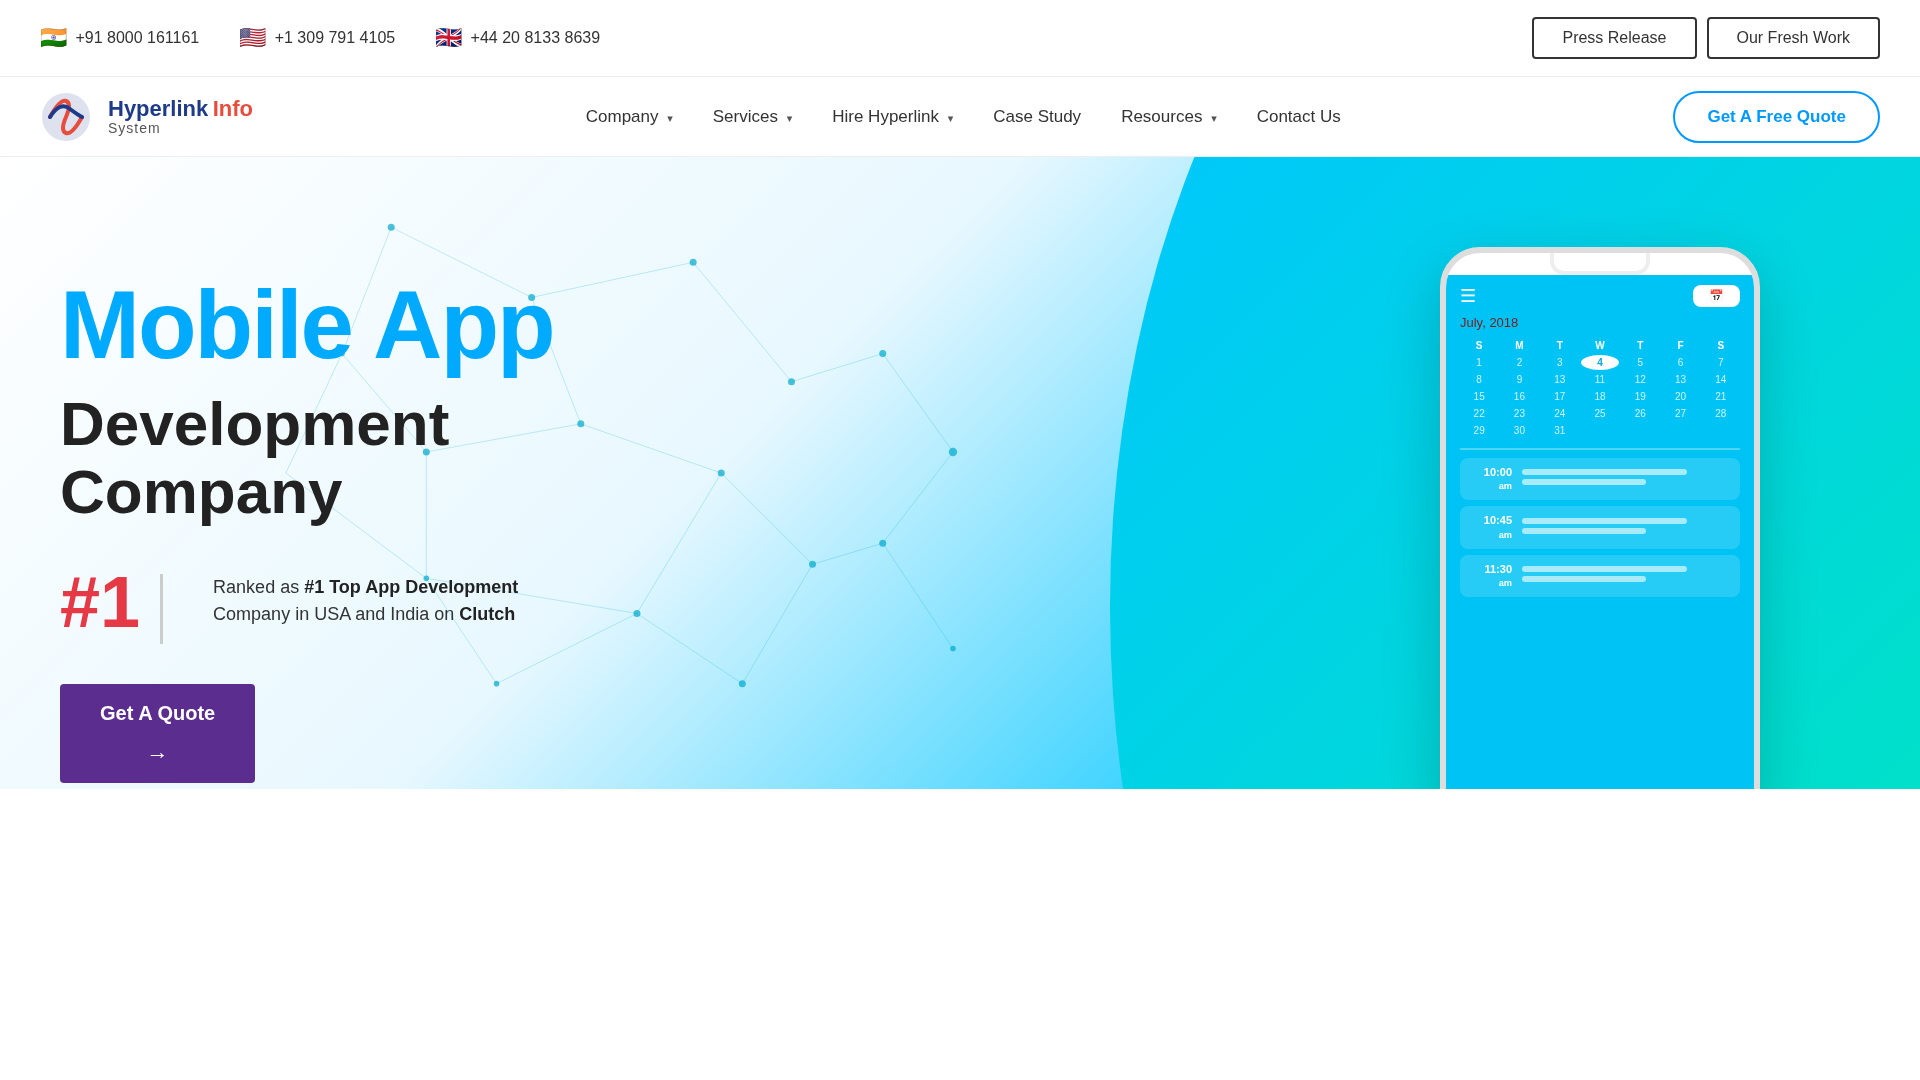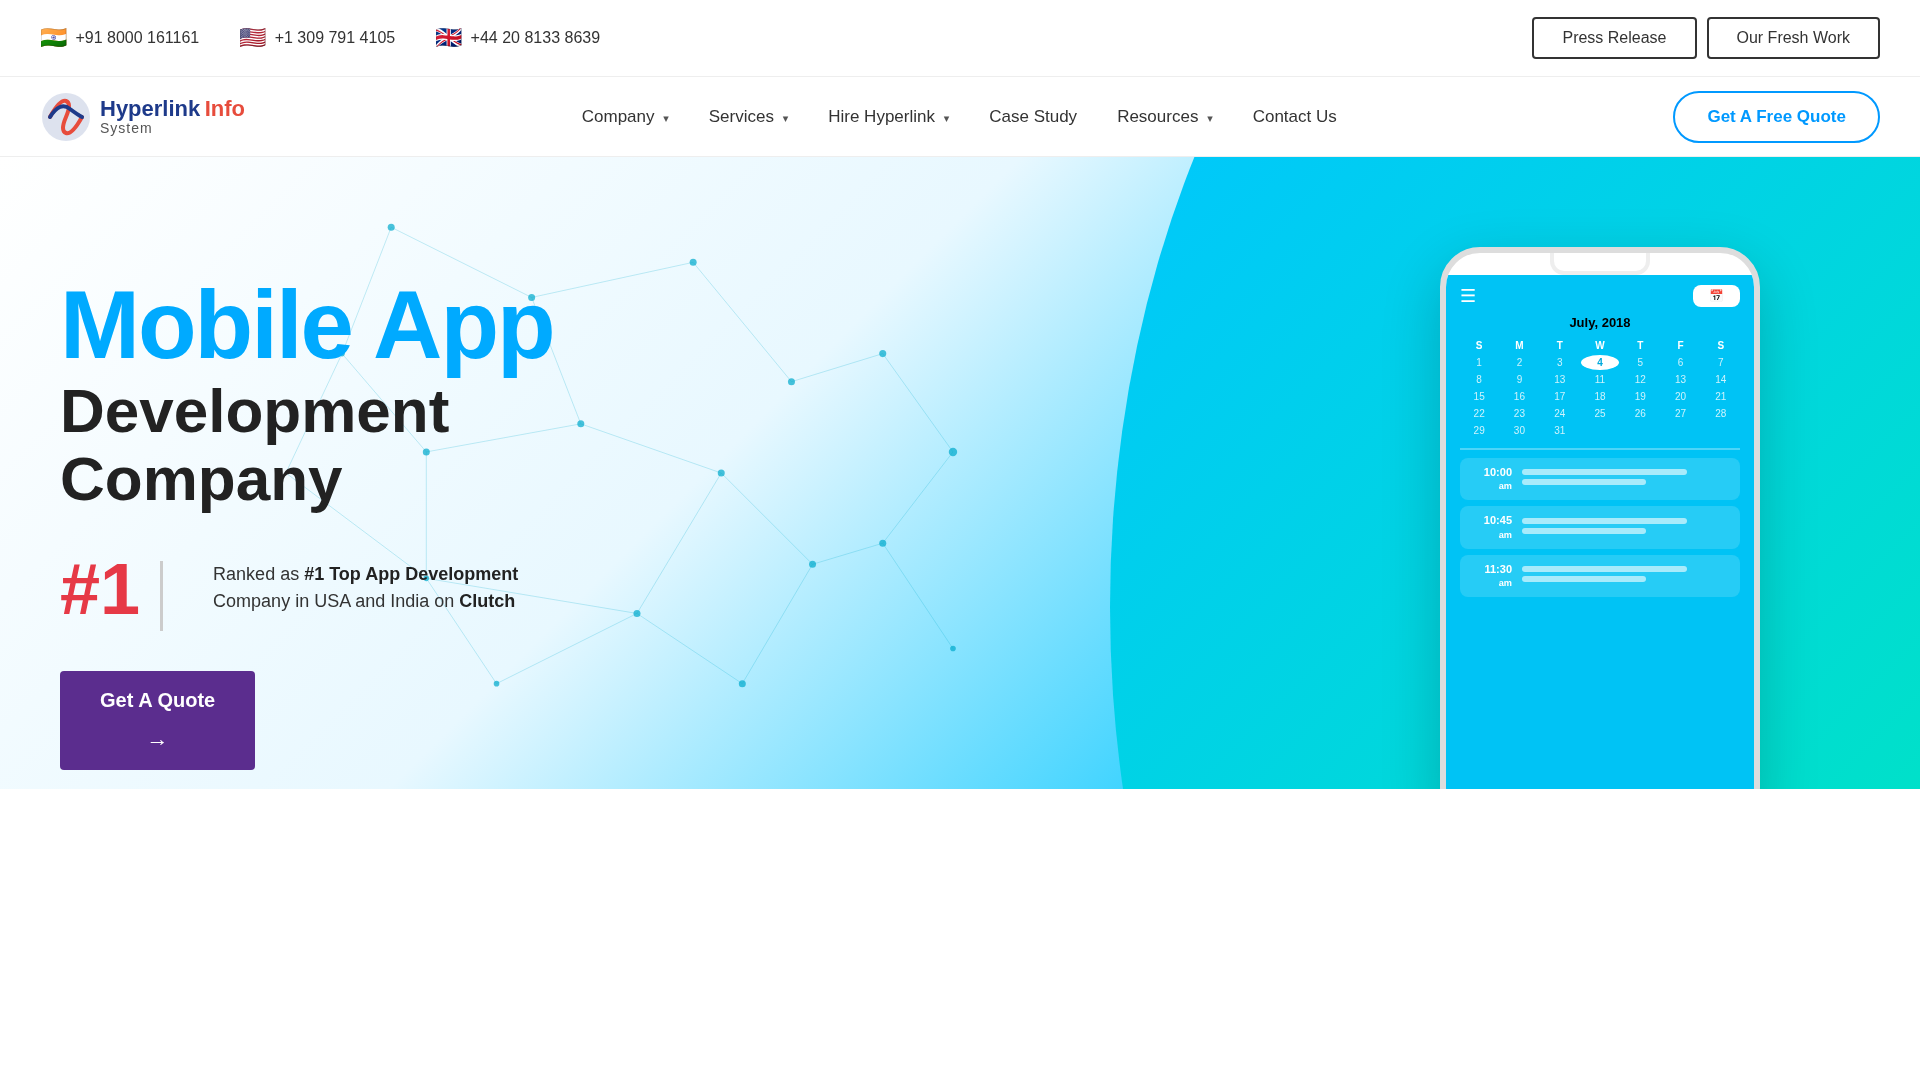--- a/index.html
+++ b/index.html
@@ -60,21 +60,21 @@
     }
     .logo {
       display: flex;
       align-items: center;
       gap: 8px;
     }
     .logo-icon {
       width: 52px;
       height: 52px;
     }
-    .logo-text-wrap { line-height: 1.1; }
+    .logo-text-wrap { line-height: 1.1; margin-left: 8px; }
     .logo-text-hyper {
       font-size: 22px;
       font-weight: 700;
       color: #1e3a8a;
     }
     .logo-text-info {
       font-size: 22px;
       font-weight: 700;
       color: #e74c3c;
     }
@@ -141,21 +141,21 @@
       font-weight: 900;
       color: #00aaff;
       line-height: 1.0;
       letter-spacing: -2px;
     }
     .hero-title-sub {
       font-size: 62px;
       font-weight: 700;
       color: #222;
       line-height: 1.1;
-      margin-top: 4px;
+      margin-top: 17px;
     }
     .hero-rank {
       display: flex;
       align-items: flex-start;
       gap: 20px;
       margin-top: 40px;
     }
     .hero-rank-num {
       font-size: 72px;
       font-weight: 900;
@@ -251,25 +251,24 @@
     .phone-menu-icon { font-size: 18px; color: #fff; }
     .phone-cal-icon {
       background: #fff;
       border-radius: 8px;
       padding: 4px 16px;
       font-size: 12px;
       color: #00a0d0;
       font-weight: bold;
     }
     .phone-month {
-      color: #000000;
+      color: #7f1d1d;
       font-size: 13px;
-      font-weight: bold;
+      font-weight: normal;
       margin-bottom: 8px;
-      text-align: center;
     }
     .calendar-grid {
       display: grid;
       grid-template-columns: repeat(7, 1fr);
       gap: 2px;
       margin-bottom: 10px;
     }
     .cal-day {
       text-align: center;
       font-size: 10px;

